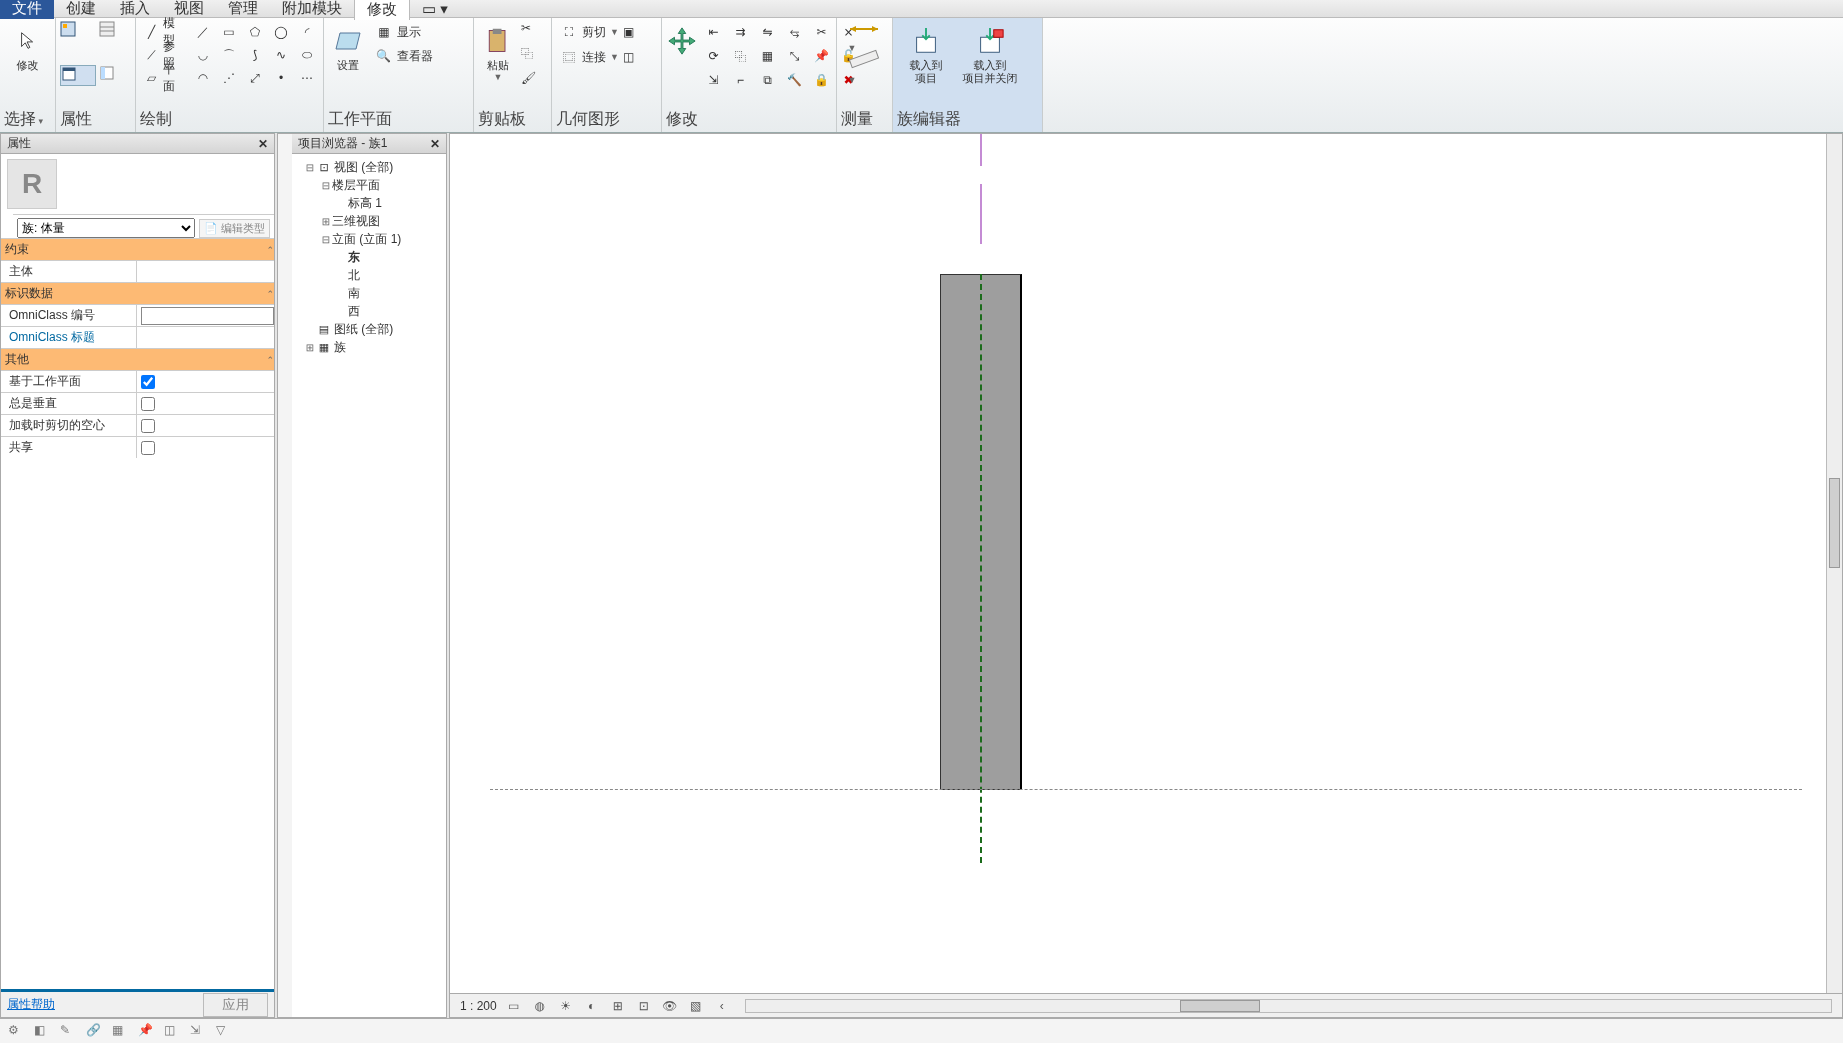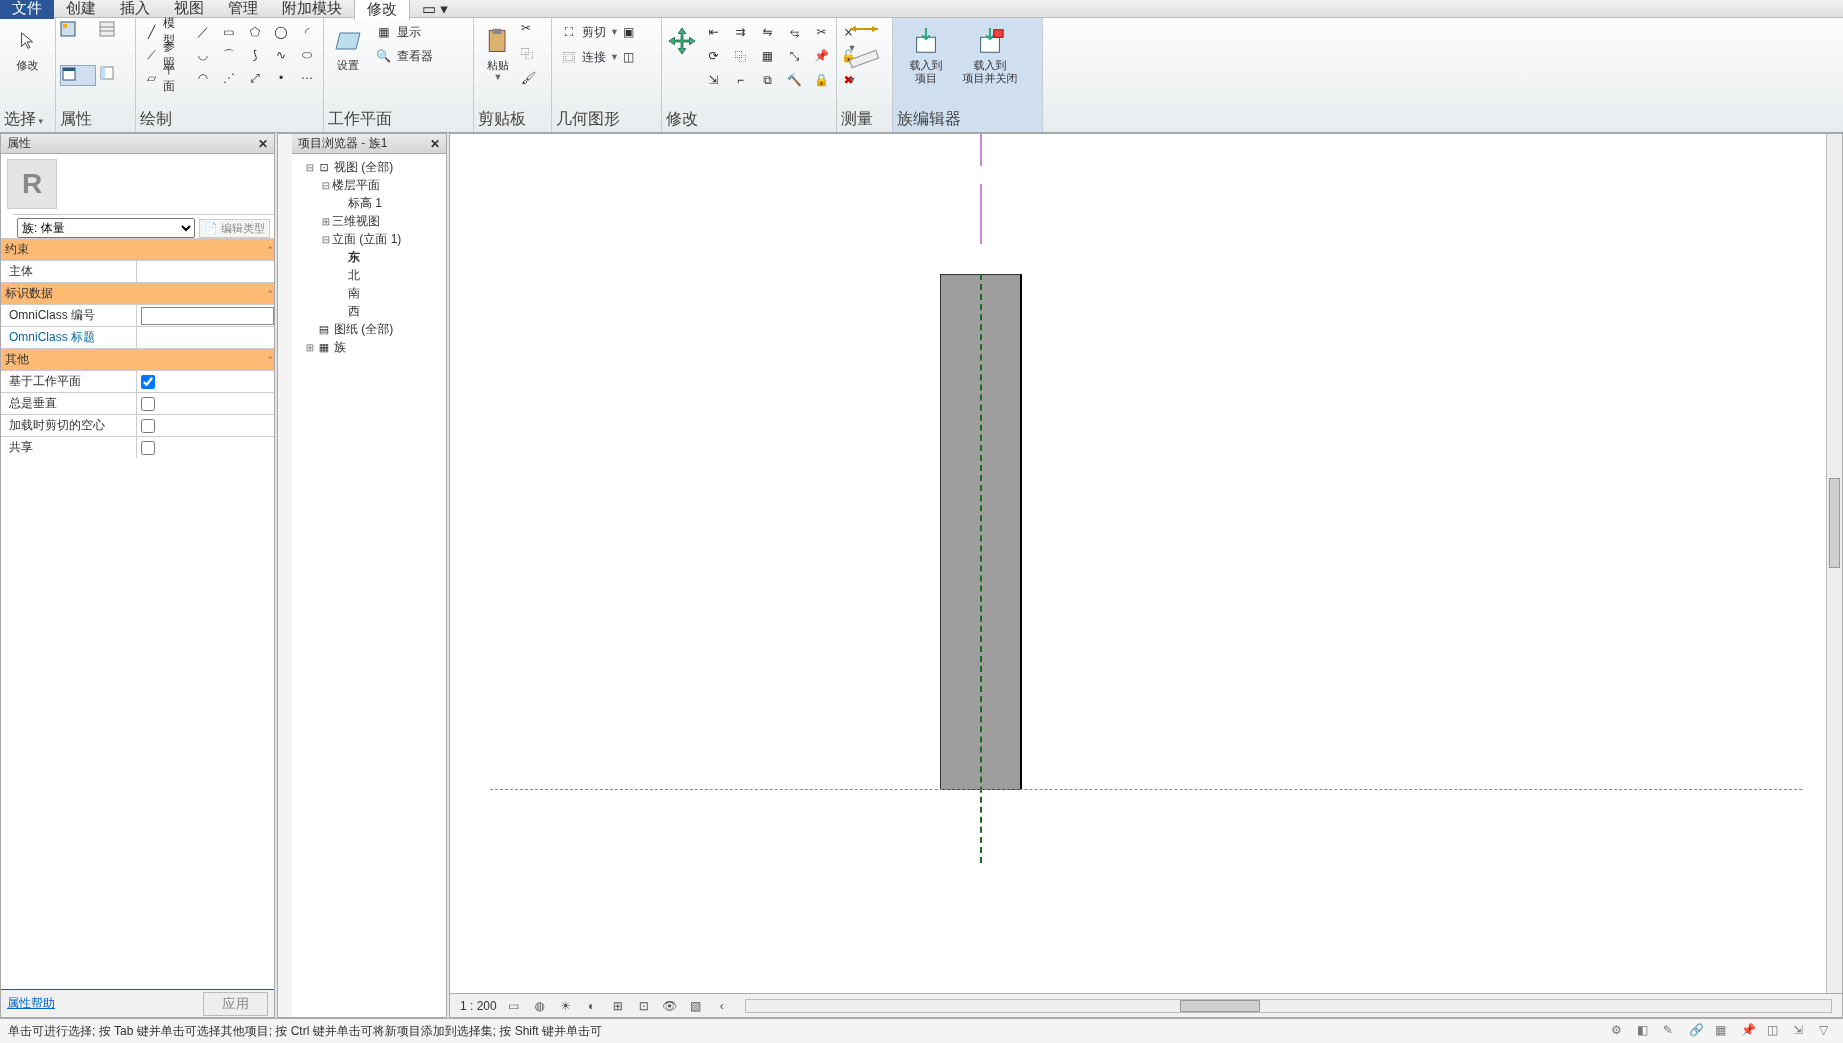--- a/index.html
+++ b/index.html
@@ -45,21 +45,21 @@
 .prop-preview .logo { width:50px; height:50px; background:#e5e5e5; border:1px solid #ccc; display:flex; align-items:center; justify-content:center; font-size:28px; font-weight:bold; color:#888;}
 .prop-row { display:flex; align-items:center; height:22px; border-top:1px solid #ccc; background:#fff;}
 .prop-row.header { background:#fdba74; font-weight:normal; padding-left:4px; justify-content:space-between;}
 .prop-row .k { width:135px; padding-left:8px; font-size:12px;}
 .prop-row .v { flex:1; border-left:1px solid #ccc; height:100%; display:flex; align-items:center; padding-left:4px;}
 .prop-row input[type=text]{ width:100%; height:18px; border:1px solid #888; font-size:12px; padding:0 2px;}
 .prop-row input[type=checkbox]{ width:14px; height:14px;}
 .type-row { display:flex; align-items:flex-end; height:24px; border-top:1px solid #ccc; background:#fff; padding:0 4px;margin-left:12px;}
 .type-row select { flex:1; height:20px; font-size:12px;}
 .type-row .editbtn { margin-left:4px; font-size:11px; color:#888; border:1px solid #ccc; padding:1px 4px; background:#f5f5f5; cursor:default;}
-.prop-footer { height:28px; border-top:1px solid #0369a1; display:flex; align-items:center; justify-content:space-between; padding:0 6px; background:#f0f0f0;}
+.prop-footer { height:28px; border-top:3px solid #0369a1; display:flex; align-items:center; justify-content:space-between; padding:0 6px; background:#f0f0f0;}
 .prop-footer .help { color:#0066cc; text-decoration:underline; cursor:pointer;}
 .prop-footer .apply { padding:2px 18px; background:#eee; border:1px solid #bbb; color:#888;}
 
 
 .tree { font-size:12px; padding:4px 2px;}
 .tree .node { display:flex; align-items:center; height:18px; cursor:pointer;}
 .tree .toggle { width:12px; text-align:center; color:#666; font-size:10px;}
 .tree .nico { width:16px; height:14px; margin-right:2px; display:flex; align-items:center; justify-content:center; font-size:11px;}
 .tree .lvl1 { padding-left:10px;}
 .tree .lvl2 { padding-left:26px;}
@@ -481,21 +481,20 @@
       <span class="vc">▧</span>
       <span class="vc">‹</span>
       <div class="scrollbar-h">
           <div class="thumb"></div>
         </div>
     </div>
   </div>
 </div>
 
 <div class="statusbar">
-  <span>单击可进行选择; 按 Tab 键并单击可选择其他项目; 按 Ctrl 键并单击可将新项目添加到选择集; 按 Shift 键并单击可</span>
   <div class="sicons">
     <span class="si">⚙</span>
     <span class="si">◧</span>
     <span class="si">✎</span>
     <span class="si">🔗</span>
     <span class="si">▦</span>
     <span class="si">📌</span>
     <span class="si">◫</span>
     <span class="si">⇲</span>
     <span class="si">▽</span>

